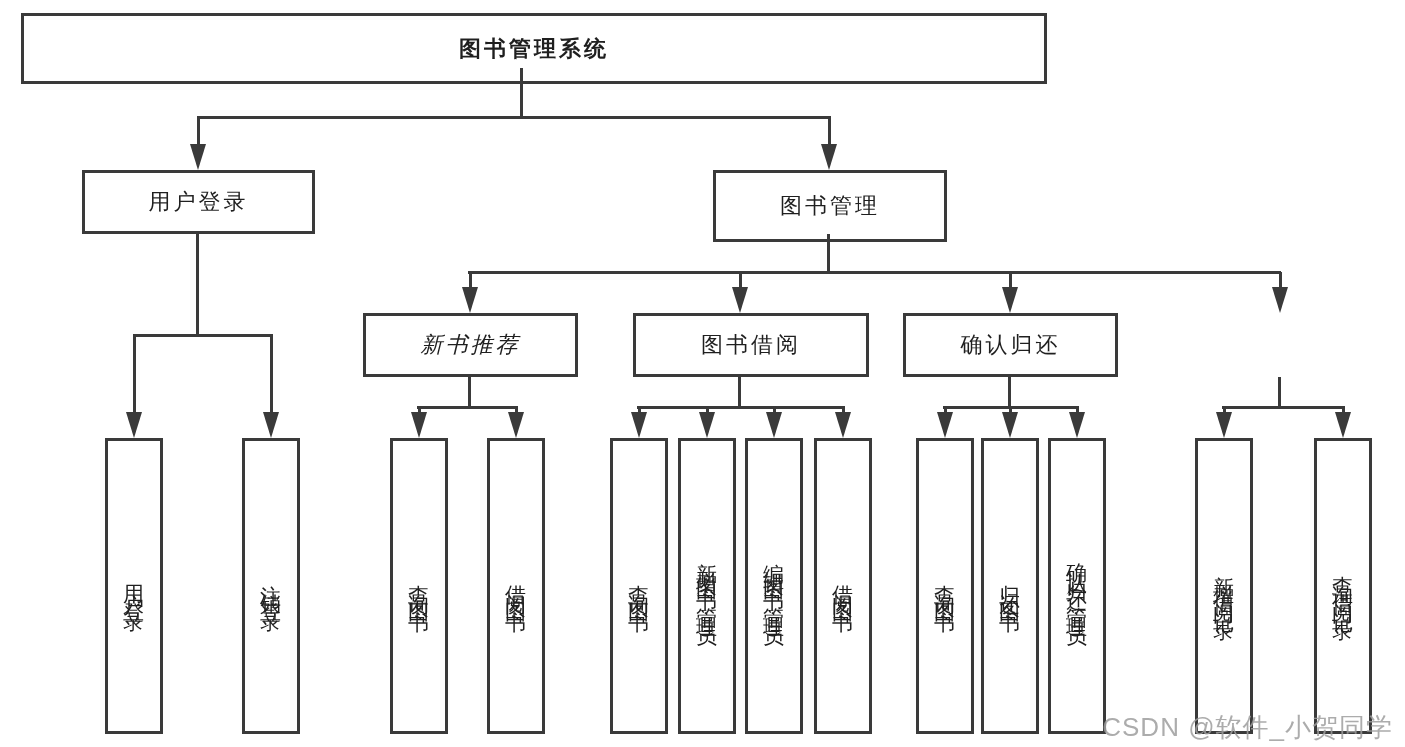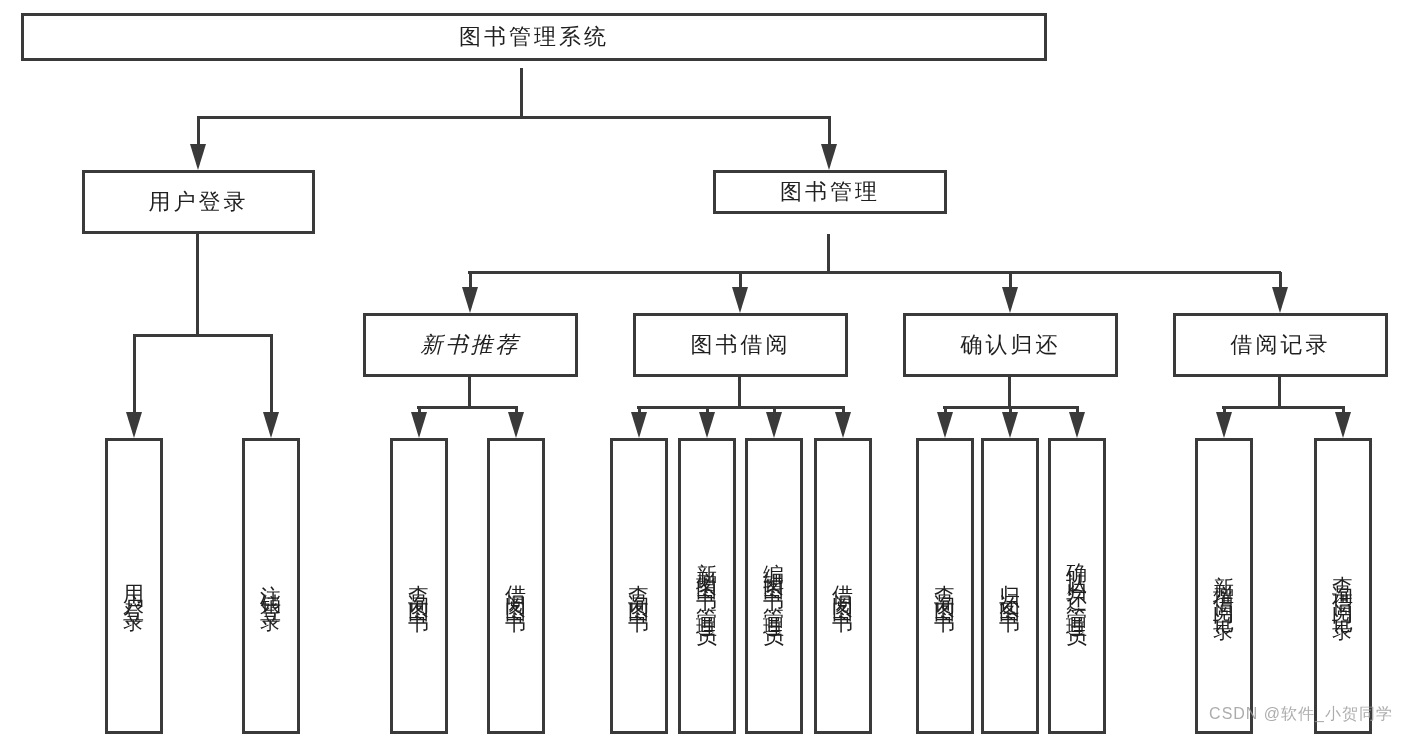--- a/index.html
+++ b/index.html
@@ -48,52 +48,52 @@
     background:var(--line);
   }
   .arrow .head{
     position:absolute;left:0;bottom:0;width:0;height:0;
     border-left:8px solid transparent;
     border-right:8px solid transparent;
     border-top:26px solid var(--line);
   }
   .watermark{
     position:absolute;
-    right:12px;bottom:22px;
-    font-size:16px;
+    right:12px;bottom:2px;
+    font-size:26px;
     letter-spacing:1px;
     color:var(--watermark);
     opacity:.85;
     white-space:nowrap;
   }
 </style>
 </head>
 <body>
 
 <div id="canvas">
 
-  <div class="box hbox" style="left:21px;top:13px;width:1026px;height:48px;">
+  <div class="box hbox" style="left:21px;top:13px;width:1026px;height:71px;font-weight:bold;">
     <span class="lbl">图书管理系统</span>
   </div>
 
   <div class="line v" style="left:520px;top:68px;height:50px;"></div>
   <div class="line h" style="left:197px;top:116px;width:634px;"></div>
   <div class="arrow" style="left:190px;top:117px;height:53px;">
       <div class="stem"></div>
       <div class="head"></div>
     </div>
   <div class="arrow" style="left:821px;top:117px;height:53px;">
       <div class="stem"></div>
       <div class="head"></div>
     </div>
 
   <div class="box hbox" style="left:82px;top:170px;width:233px;height:64px;">
     <span class="lbl">用户登录</span>
   </div>
-  <div class="box hbox" style="left:713px;top:170px;width:234px;height:44px;">
+  <div class="box hbox" style="left:713px;top:170px;width:234px;height:72px;">
     <span class="lbl">图书管理</span>
   </div>
 
   <div class="line v" style="left:196px;top:234px;height:102px;"></div>
   <div class="line h" style="left:133px;top:334px;width:140px;"></div>
   <div class="arrow" style="left:126px;top:335px;height:103px;">
       <div class="stem"></div>
       <div class="head"></div>
     </div>
   <div class="arrow" style="left:263px;top:335px;height:103px;">
@@ -116,28 +116,25 @@
       <div class="head"></div>
     </div>
   <div class="arrow" style="left:1272px;top:272px;height:41px;">
       <div class="stem"></div>
       <div class="head"></div>
     </div>
 
   <div class="box hbox" style="left:363px;top:313px;width:215px;height:64px;font-style:italic;">
     <span class="lbl">新书推荐</span>
   </div>
-  <div class="box hbox" style="left:633px;top:313px;width:215px;height:64px;">
+  <div class="box hbox" style="left:633px;top:313px;width:236px;height:64px;">
     <span class="lbl">图书借阅</span>
   </div>
   <div class="box hbox" style="left:903px;top:313px;width:215px;height:64px;">
     <span class="lbl">确认归还</span>
-  </div>
-  <div class="box hbox" style="left:1173px;top:313px;width:215px;height:64px;">
-    <span class="lbl">借阅记录</span>
   </div>
 
   <div class="line v" style="left:468px;top:377px;height:32px;"></div>
   <div class="line v" style="left:738px;top:377px;height:32px;"></div>
   <div class="line v" style="left:1008px;top:377px;height:32px;"></div>
   <div class="line v" style="left:1278px;top:377px;height:32px;"></div>
 
   <div class="line h" style="left:417px;top:406px;width:101px;"></div>
   <div class="line h" style="left:637px;top:406px;width:208px;"></div>
   <div class="line h" style="left:943px;top:406px;width:136px;"></div>

